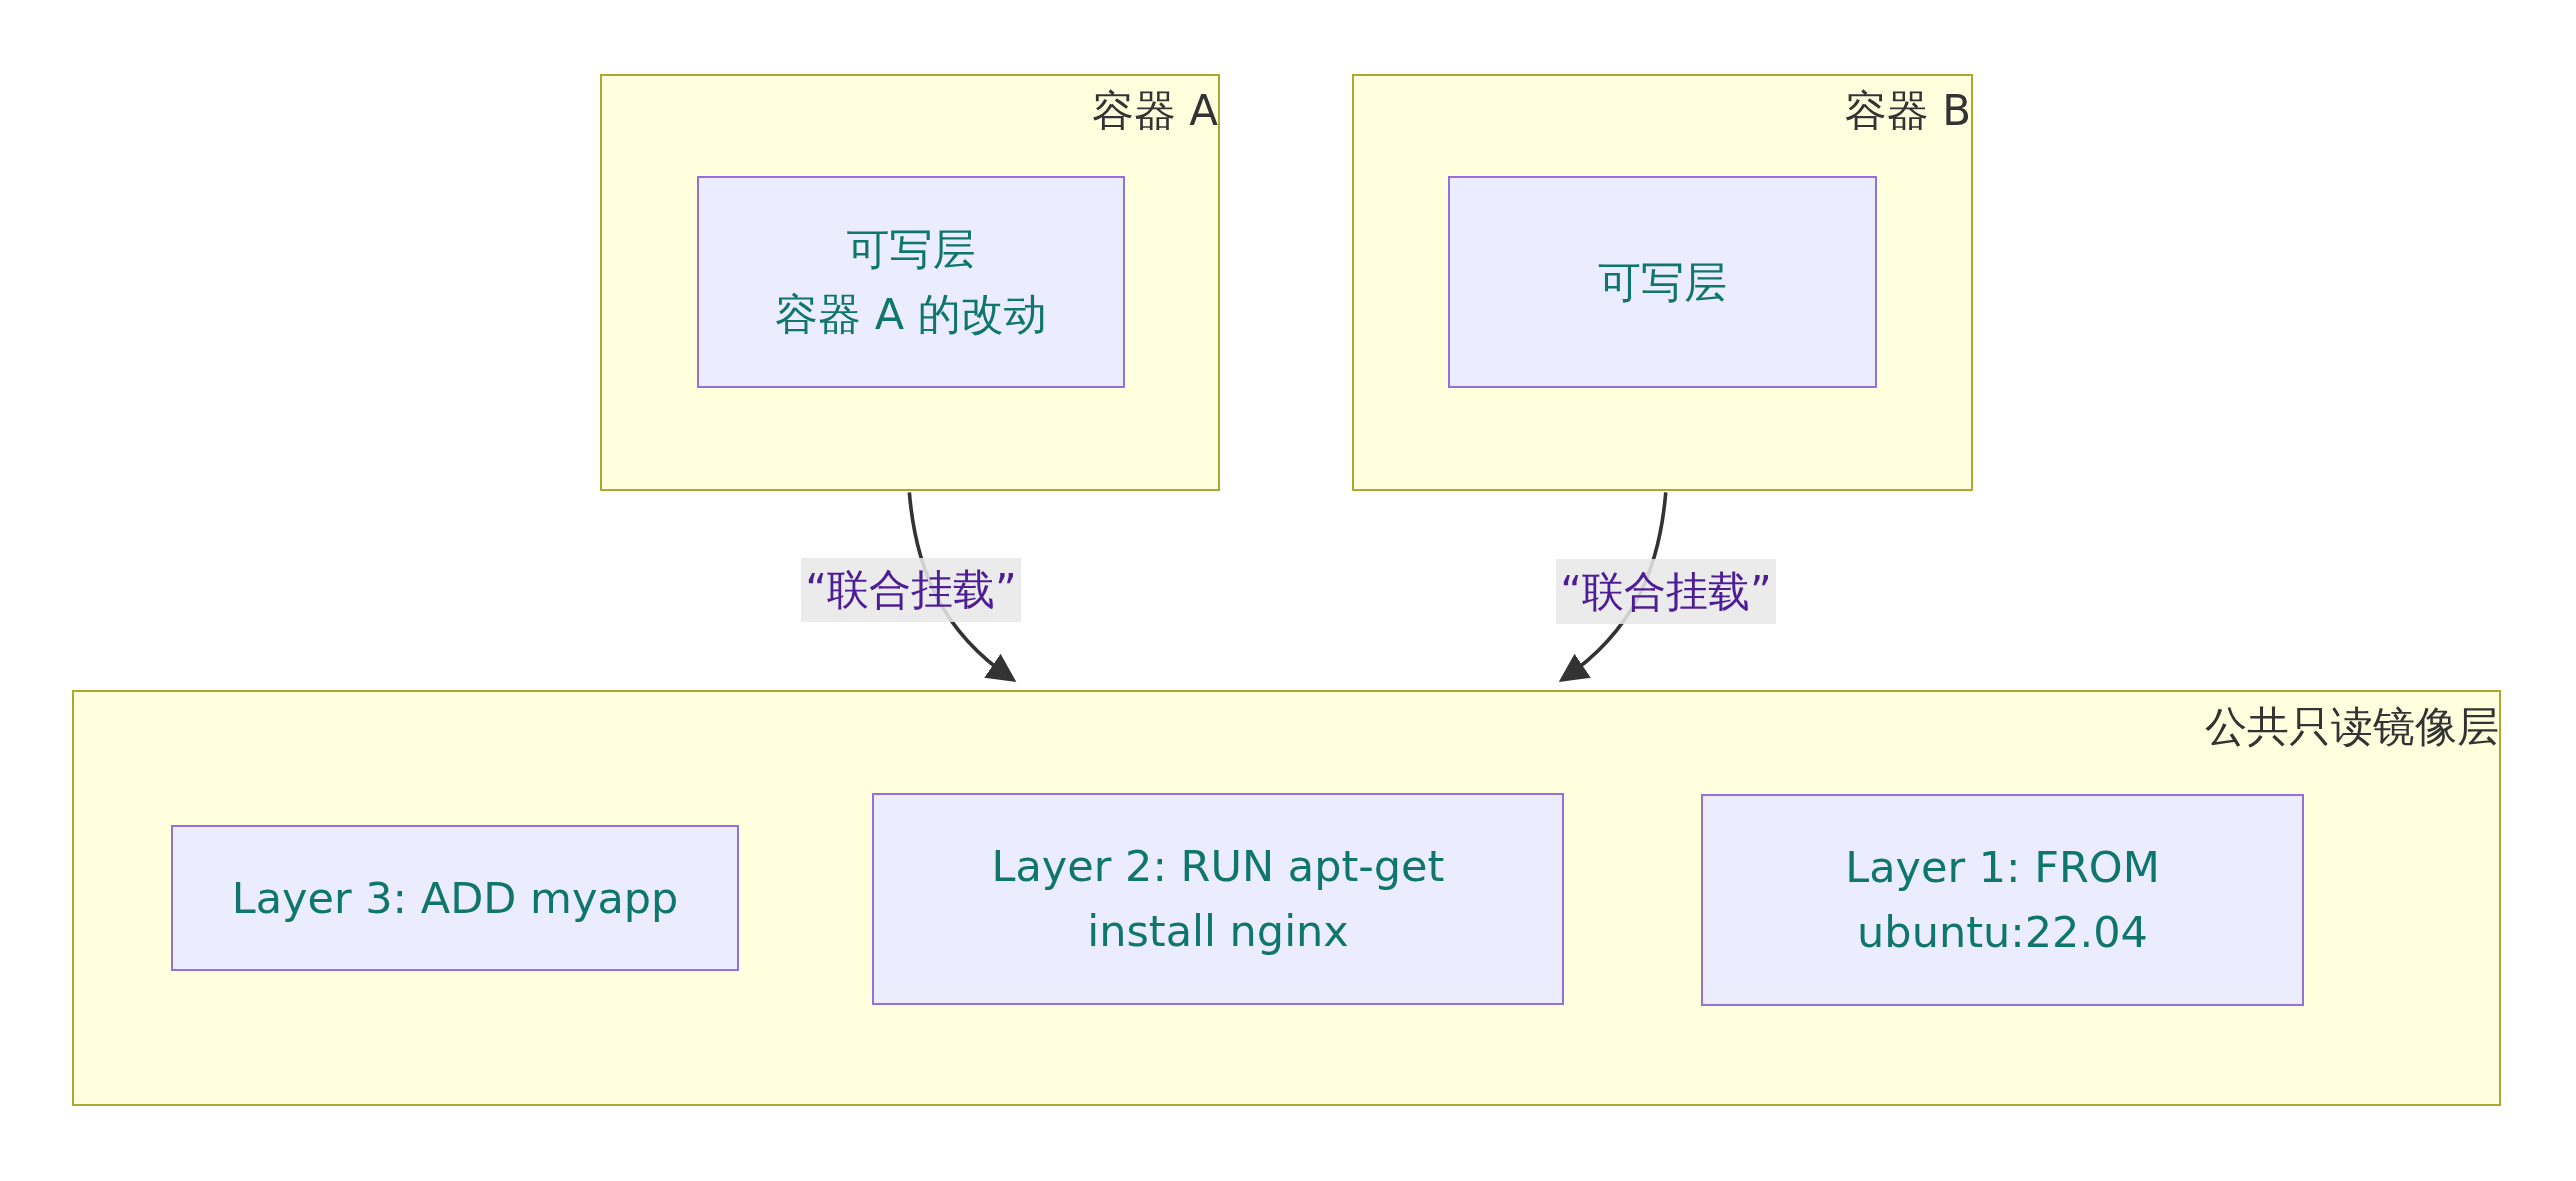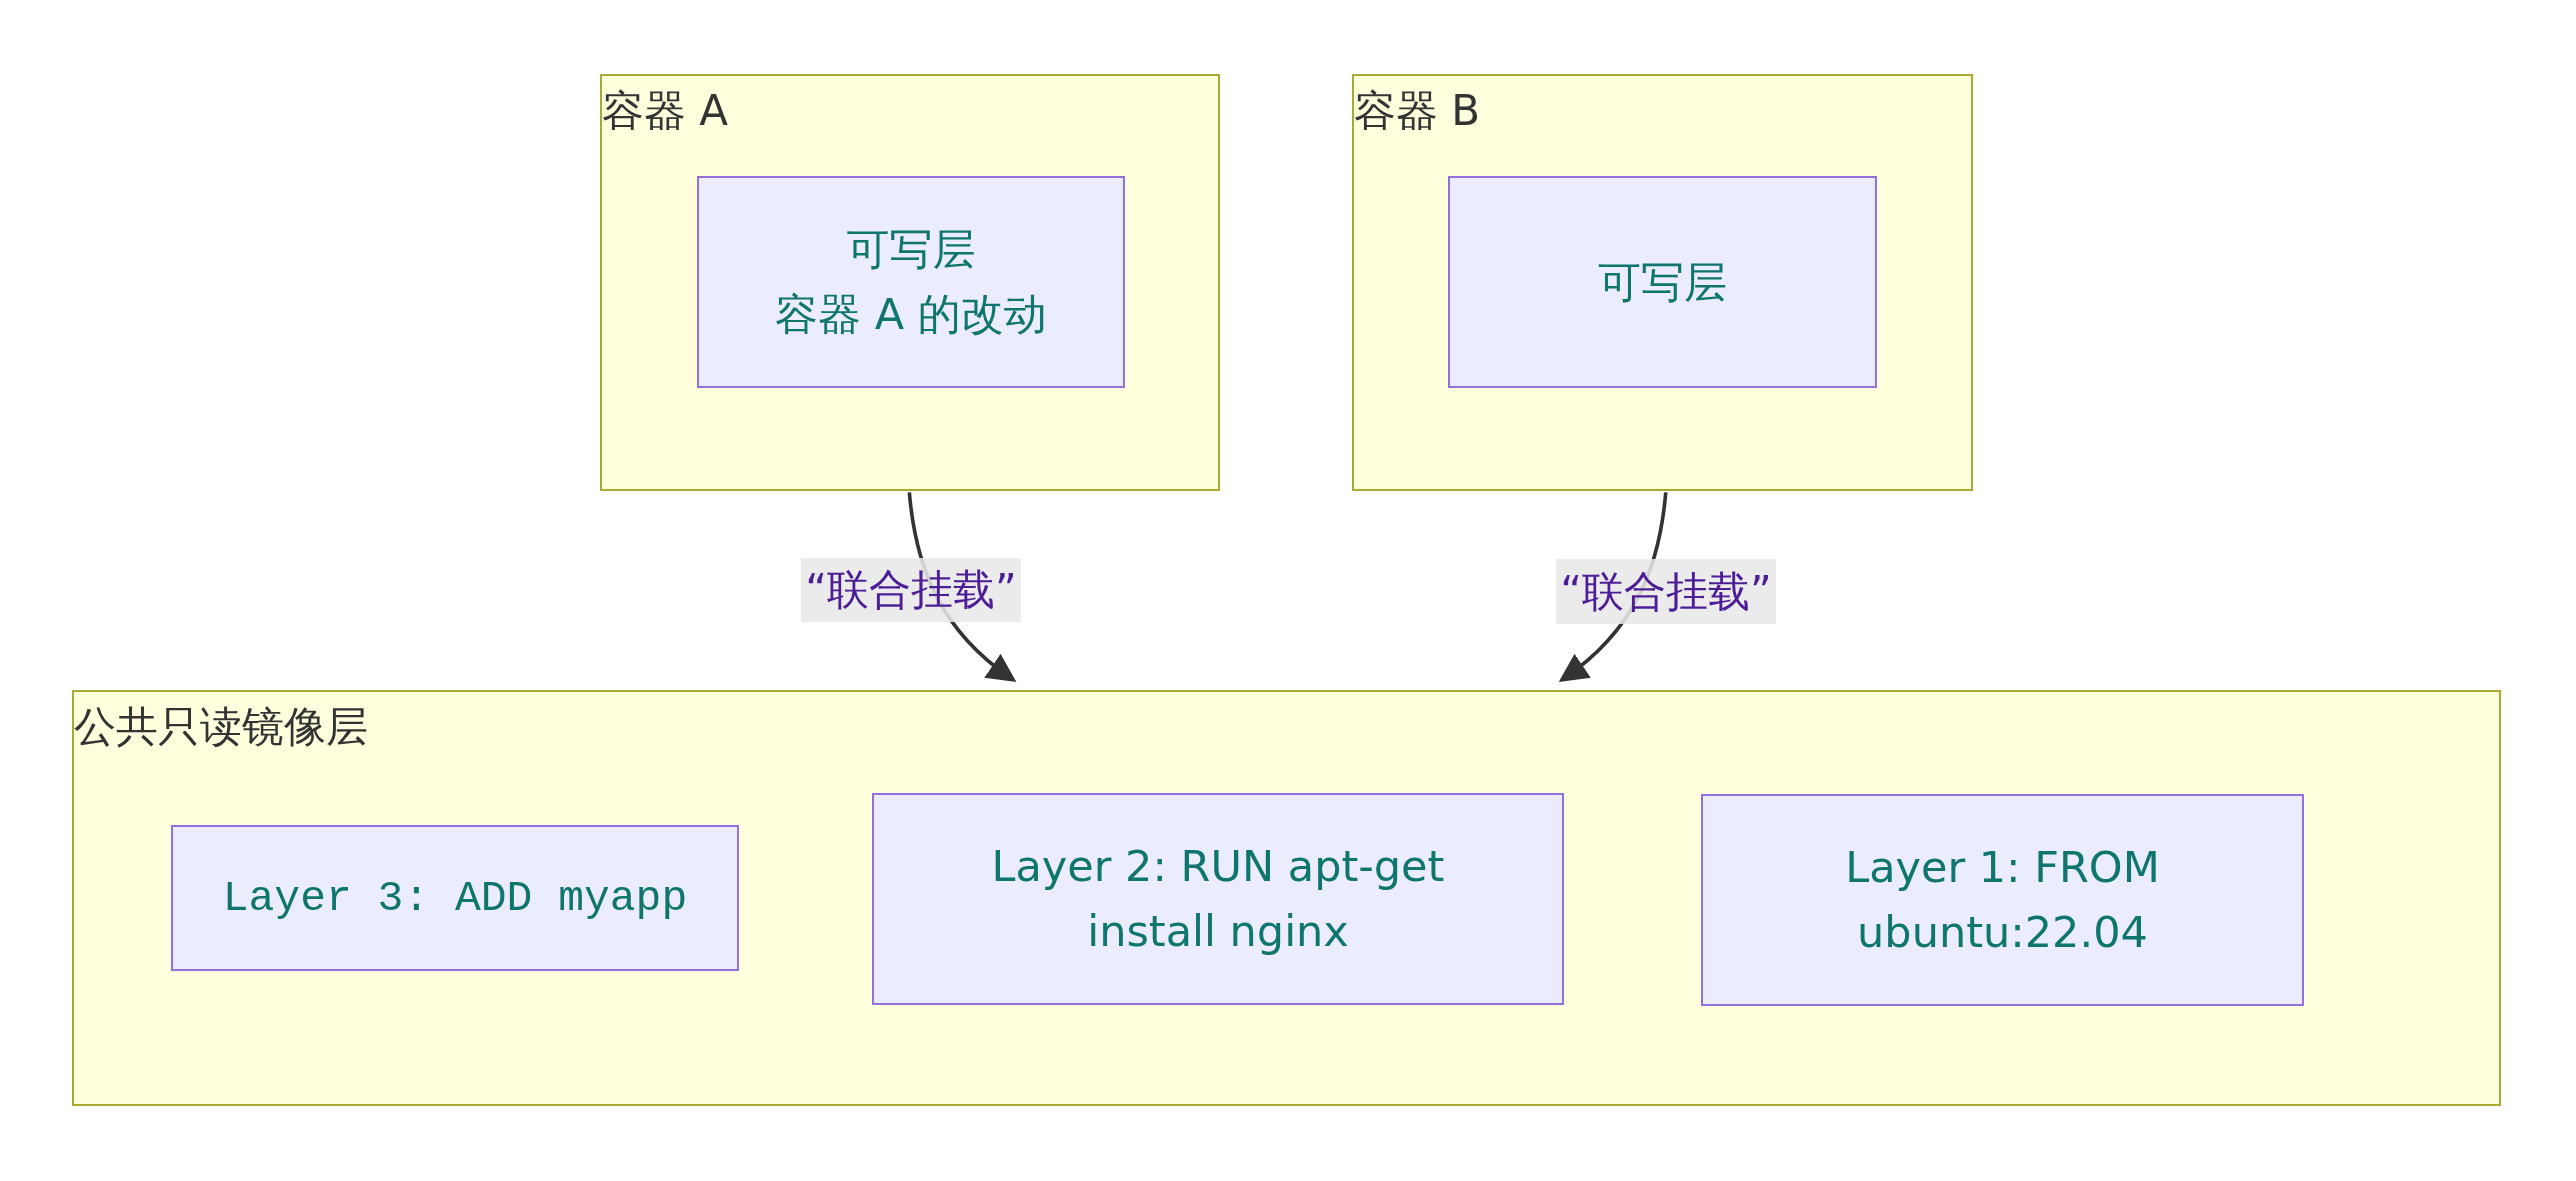--- a/index.html
+++ b/index.html
@@ -20,21 +20,21 @@
     position: absolute;
     background: #ffffde;
     border: 2.7px solid #aaaa33;
     box-sizing: border-box;
   }
   .cluster-title {
     position: absolute;
     top: 9px;
     left: 0;
     width: 100%;
-    text-align: left;
+    text-align: right;
     font-size: 42px;
     line-height: 51px;
     color: #333333;
     white-space: nowrap;
   }
   .node {
     position: absolute;
     background: #ececff;
     border: 2.7px solid #9370db;
     box-sizing: border-box;
@@ -67,21 +67,21 @@
     font-size: 42px;
     color: #4c1d95;
     white-space: nowrap;
   }
   
   #container-a { left: 600px; top: 74px;  width: 620px;  height: 417px; }
   #container-b { left: 1352px; top: 74px; width: 621px;  height: 417px; }
   #node-a      { left: 697px;  top: 176px; width: 428px; height: 212px; }
   #node-b      { left: 1448px; top: 176px; width: 429px; height: 212px; }
   #image-layer { left: 72px;   top: 690px; width: 2429px; height: 416px; }
-  #layer-3     { left: 171px;  top: 825px; width: 568px; height: 146px; font-family: Liberation Mono, monospace; }
+  #layer-3     { left: 171px;  top: 825px; width: 568px; height: 146px; }
   #layer-2     { left: 872px;  top: 793px; width: 692px; height: 212px; }
   #layer-1     { left: 1701px; top: 794px; width: 603px; height: 212px; }
   #edge-label-a { left: 801px;  top: 558px; width: 220px; height: 64px; }
   #edge-label-b { left: 1556px; top: 559px; width: 220px; height: 65px; }
 </style>
 </head>
 <body>
 
 <div id="stage">
 

